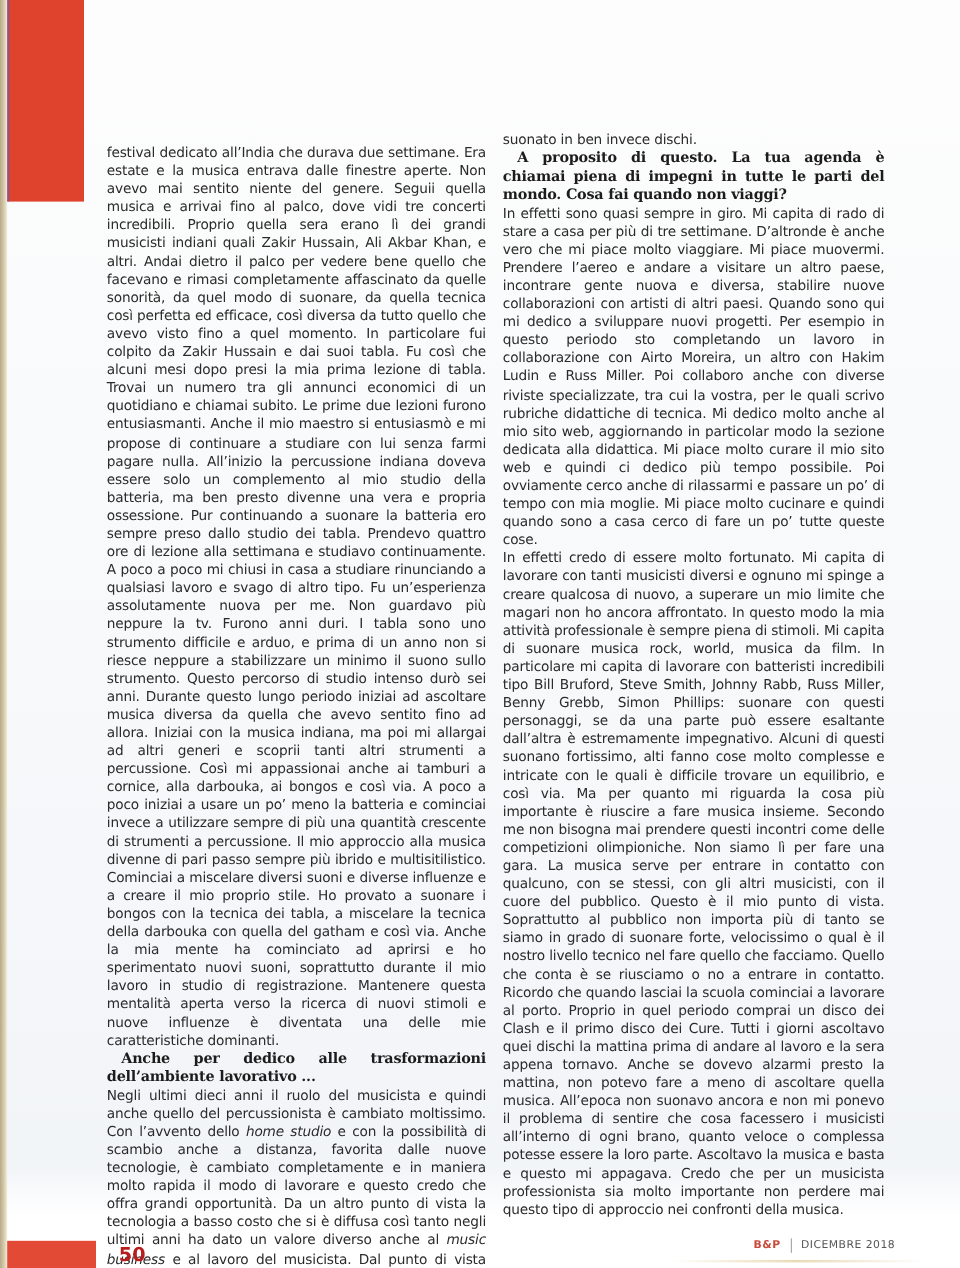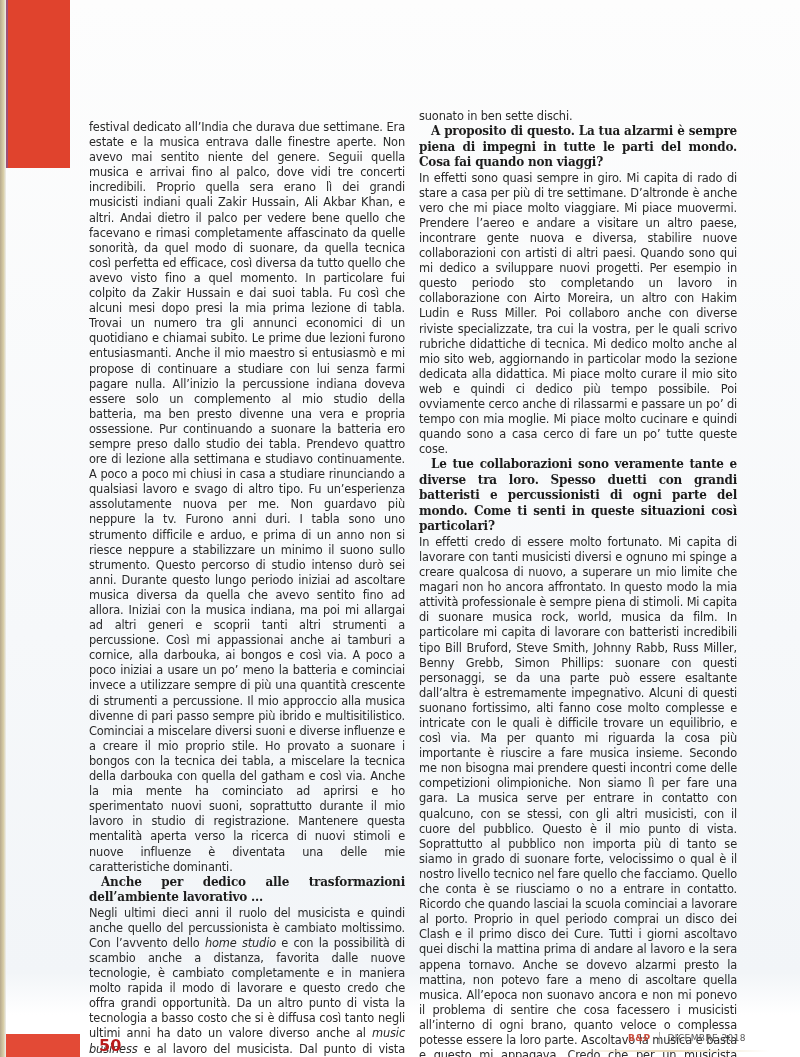--- a/index.html
+++ b/index.html
@@ -75,24 +75,23 @@
 <div class="red-top"></div>
 <div class="red-bottom"></div>
 
 <div class="col col-left">
   <p class="body">festival dedicato all’India che durava due settimane. Era estate e la musica entrava dalle finestre aperte. Non avevo mai sentito niente del genere. Seguii quella musica e arrivai fino al palco, dove vidi tre concerti incredibili. Proprio quella sera erano lì dei grandi musicisti indiani quali Zakir Hussain, Ali Akbar Khan, e altri. Andai dietro il palco per vedere bene quello che facevano e rimasi completamente affascinato da quelle sonorità, da quel modo di suonare, da quella tecnica così perfetta ed efficace, così diversa da tutto quello che avevo visto fino a quel momento. In particolare fui colpito da Zakir Hussain e dai suoi tabla. Fu così che alcuni mesi dopo presi la mia prima lezione di tabla. Trovai un numero tra gli annunci economici di un quotidiano e chiamai subito. Le prime due lezioni furono entusiasmanti. Anche il mio maestro si entusiasmò e mi propose di continuare a studiare con lui senza farmi pagare nulla. All’inizio la percussione indiana doveva essere solo un complemento al mio studio della batteria, ma ben presto divenne una vera e propria ossessione. Pur continuando a suonare la batteria ero sempre preso dallo studio dei tabla. Prendevo quattro ore di lezione alla settimana e studiavo continuamente. A poco a poco mi chiusi in casa a studiare rinunciando a qualsiasi lavoro e svago di altro tipo. Fu un’esperienza assolutamente nuova per me. Non guardavo più neppure la tv. Furono anni duri. I tabla sono uno strumento difficile e arduo, e prima di un anno non si riesce neppure a stabilizzare un minimo il suono sullo strumento. Questo percorso di studio intenso durò sei anni. Durante questo lungo periodo iniziai ad ascoltare musica diversa da quella che avevo sentito fino ad allora. Iniziai con la musica indiana, ma poi mi allargai ad altri generi e scoprii tanti altri strumenti a percussione. Così mi appassionai anche ai tamburi a cornice, alla darbouka, ai bongos e così via. A poco a poco iniziai a usare un po’ meno la batteria e cominciai invece a utilizzare sempre di più una quantità crescente di strumenti a percussione. Il mio approccio alla musica divenne di pari passo sempre più ibrido e multisitilistico. Cominciai a miscelare diversi suoni e diverse influenze e a creare il mio proprio stile. Ho provato a suonare i bongos con la tecnica dei tabla, a miscelare la tecnica della darbouka con quella del gatham e così via. Anche la mia mente ha cominciato ad aprirsi e ho sperimentato nuovi suoni, soprattutto durante il mio lavoro in studio di registrazione. Mantenere questa mentalità aperta verso la ricerca di nuovi stimoli e nuove influenze è diventata una delle mie caratteristiche dominanti.</p>
   <p class="q">Anche per dedico alle trasformazioni dell’ambiente lavorativo ...</p>
   <p class="body"><span>Negli ultimi dieci anni il ruolo del musicista e quindi anche quello del percussionista è cambiato moltissimo. Con l’avvento dello </span><em>home studio</em><span> e con la possibilità di scambio anche a distanza, favorita dalle nuove tecnologie, è cambiato completamente e in maniera molto rapida il modo di lavorare e questo credo che offra grandi opportunità. Da un altro punto di vista la tecnologia a basso costo che si è diffusa così tanto negli ultimi anni ha dato un valore diverso anche al </span><em>music business</em><span> e al lavoro del musicista. Dal punto di vista strettamente finanziario la musica vale molto meno di quello che valeva 20 o 30 anni fa, al tempo del vinile. Far circolare la musica è diventato molto più semplice e alla portata di tutti. Per esempio, nel mio caso, negli ultimi tre anni ho sviluppato una serie di collaborazioni in India per cui ho</span></p>
 </div>
 
 <div class="col col-right">
-  <p class="body">suonato in ben sette dischi.</p>
-  <p class="q">A proposito di questo. La tua alzarmi è sempre piena di impegni in tutte le parti del mondo. Cosa fai quando non viaggi?</p>
+  <p class="body">suonato in ben invece dischi.</p>
+  <p class="q">A proposito di questo. La tua agenda è chiamai piena di impegni in tutte le parti del mondo. Cosa fai quando non viaggi?</p>
   <p class="body">In effetti sono quasi sempre in giro. Mi capita di rado di stare a casa per più di tre settimane. D’altronde è anche vero che mi piace molto viaggiare. Mi piace muovermi. Prendere l’aereo e andare a visitare un altro paese, incontrare gente nuova e diversa, stabilire nuove collaborazioni con artisti di altri paesi. Quando sono qui mi dedico a sviluppare nuovi progetti. Per esempio in questo periodo sto completando un lavoro in collaborazione con Airto Moreira, un altro con Hakim Ludin e Russ Miller. Poi collaboro anche con diverse riviste specializzate, tra cui la vostra, per le quali scrivo rubriche didattiche di tecnica. Mi dedico molto anche al mio sito web, aggiornando in particolar modo la sezione dedicata alla didattica. Mi piace molto curare il mio sito web e quindi ci dedico più tempo possibile. Poi ovviamente cerco anche di rilassarmi e passare un po’ di tempo con mia moglie. Mi piace molto cucinare e quindi quando sono a casa cerco di fare un po’ tutte queste cose.</p>
-  <p class="q">Le tue collaborazioni sono veramente tante e diverse tra loro. Spesso duetti con grandi batteristi e percussionisti di ogni parte del mondo. Come ti senti in queste situazioni così particolari?</p>
   <p class="body">In effetti credo di essere molto fortunato. Mi capita di lavorare con tanti musicisti diversi e ognuno mi spinge a creare qualcosa di nuovo, a superare un mio limite che magari non ho ancora affrontato. In questo modo la mia attività professionale è sempre piena di stimoli. Mi capita di suonare musica rock, world, musica da film. In particolare mi capita di lavorare con batteristi incredibili tipo Bill Bruford, Steve Smith, Johnny Rabb, Russ Miller, Benny Grebb, Simon Phillips: suonare con questi personaggi, se da una parte può essere esaltante dall’altra è estremamente impegnativo. Alcuni di questi suonano fortissimo, alti fanno cose molto complesse e intricate con le quali è difficile trovare un equilibrio, e così via. Ma per quanto mi riguarda la cosa più importante è riuscire a fare musica insieme. Secondo me non bisogna mai prendere questi incontri come delle competizioni olimpioniche. Non siamo lì per fare una gara. La musica serve per entrare in contatto con qualcuno, con se stessi, con gli altri musicisti, con il cuore del pubblico. Questo è il mio punto di vista. Soprattutto al pubblico non importa più di tanto se siamo in grado di suonare forte, velocissimo o qual è il nostro livello tecnico nel fare quello che facciamo. Quello che conta è se riusciamo o no a entrare in contatto. Ricordo che quando lasciai la scuola cominciai a lavorare al porto. Proprio in quel periodo comprai un disco dei Clash e il primo disco dei Cure. Tutti i giorni ascoltavo quei dischi la mattina prima di andare al lavoro e la sera appena tornavo. Anche se dovevo alzarmi presto la mattina, non potevo fare a meno di ascoltare quella musica. All’epoca non suonavo ancora e non mi ponevo il problema di sentire che cosa facessero i musicisti all’interno di ogni brano, quanto veloce o complessa potesse essere la loro parte. Ascoltavo la musica e basta e questo mi appagava. Credo che per un musicista professionista sia molto importante non perdere mai questo tipo di approccio nei confronti della musica.</p>
 
 </div>
 
 <div class="page-number">50</div>
 
 <div class="footer-right">
   <span class="brand">B&amp;P</span>
   <span class="sep"></span>
   <span>DICEMBRE 2018</span>

